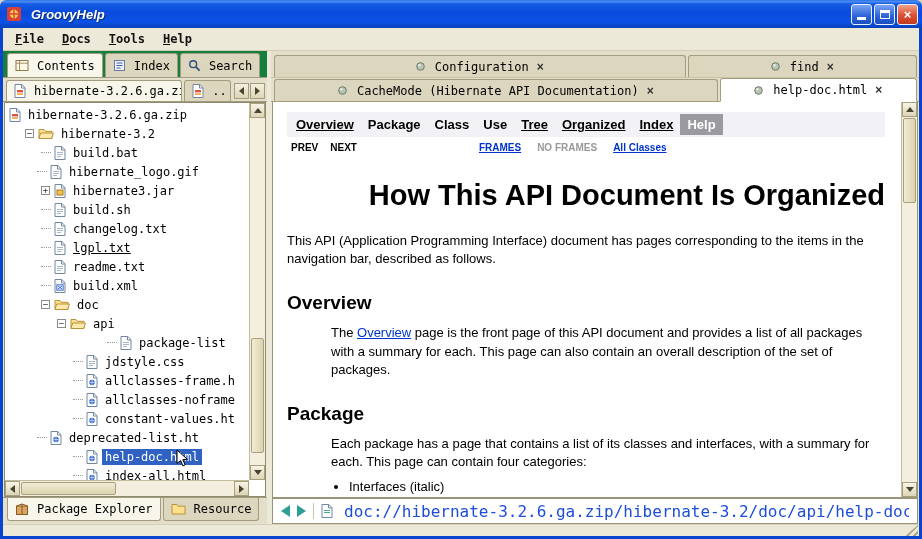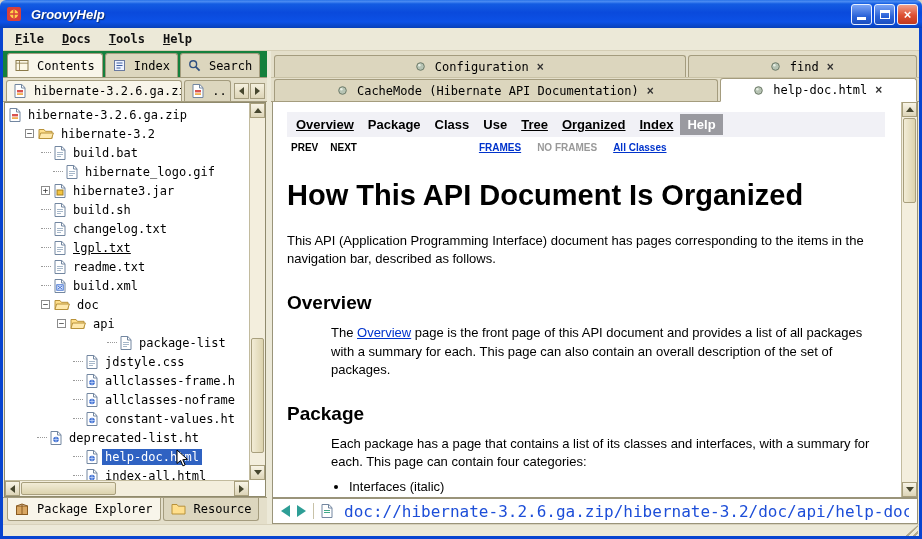--- a/index.html
+++ b/index.html
@@ -107,21 +107,21 @@
   font-family:"Liberation Sans","DejaVu Sans",sans-serif; font-size:13px; color:#000; }
 .jd-nav-row1 { background:#f1f1f6; display:flex; align-items:center; padding:2px; }
 .jd-nav-item { font-weight:bold; font-size:13px; padding:3px 7px; }
 .jd-nav-item.link { text-decoration:underline; cursor:pointer; }
 .jd-nav-item.current { background:#9a9aa0; color:#fff; }
 .jd-nav-row2 { display:flex; align-items:center; font-size:10px; font-weight:bold; padding:5px 4px 0; }
 .jd-prevnext span { margin-right:12px; }
 .jd-frames { margin-left:110px; display:flex; gap:16px; align-items:center; }
 .jd-link-sm { color:#0033cc; text-decoration:underline; cursor:pointer; }
 .jd-disabled { color:#999; }
-.jd-title { text-align:left; font-size:29px; font-weight:bold; margin:26px 0 20px; }
+.jd-title { text-align:right; font-size:29px; font-weight:bold; margin:26px 0 20px; }
 .jd-intro { margin:0; line-height:1.4; }
 .jd-h2 { font-size:19px; font-weight:bold; margin:24px 0 0; }
 .jd-indent { margin:10px 0 0 44px; line-height:1.4; }
 .jd-bullets { margin:8px 0 0 62px; }
 .jd-bullets li { margin:2px 0; }
 .jd-inline-link { color:#0033cc; text-decoration:underline; cursor:pointer; }
 
 
 .address-bar { height:26px; flex:0 0 26px; background:#fff; border:1px solid #9a947a; margin:0 1px;
   display:flex; align-items:center; gap:7px; padding:0 8px; }
@@ -270,21 +270,21 @@
                 <span class="guide"></span>
                 <span class="icon">
                   <svg width="12" height="14" viewBox="0 0 12 14">
                     <path d="M1 .5h6.8L11 3.7V13.5H1z" fill="#fff" stroke="#7286a0"></path>
                     <path d="M7.5 .5v3.5H11" fill="none" stroke="#7286a0"></path>
                     <path d="M3 6.5h6M3 8.5h6M3 10.5h4" stroke="#9db0c4" stroke-width="0.9"></path>
                   </svg>
                 </span>
                 <span class="tree-label">build.bat</span>
               </div>
-              <div class="tree-row" style="padding-left: 48px;">
+              <div class="tree-row" style="padding-left: 32px;">
                 <span class="guide"></span>
                 <span class="icon">
                   <svg width="12" height="14" viewBox="0 0 12 14">
                     <path d="M1 .5h6.8L11 3.7V13.5H1z" fill="#fff" stroke="#7286a0"></path>
                     <path d="M7.5 .5v3.5H11" fill="none" stroke="#7286a0"></path>
                     <path d="M3 6.5h6M3 8.5h6M3 10.5h4" stroke="#9db0c4" stroke-width="0.9"></path>
                   </svg>
                 </span>
                 <span class="tree-label">hibernate_logo.gif</span>
               </div>

